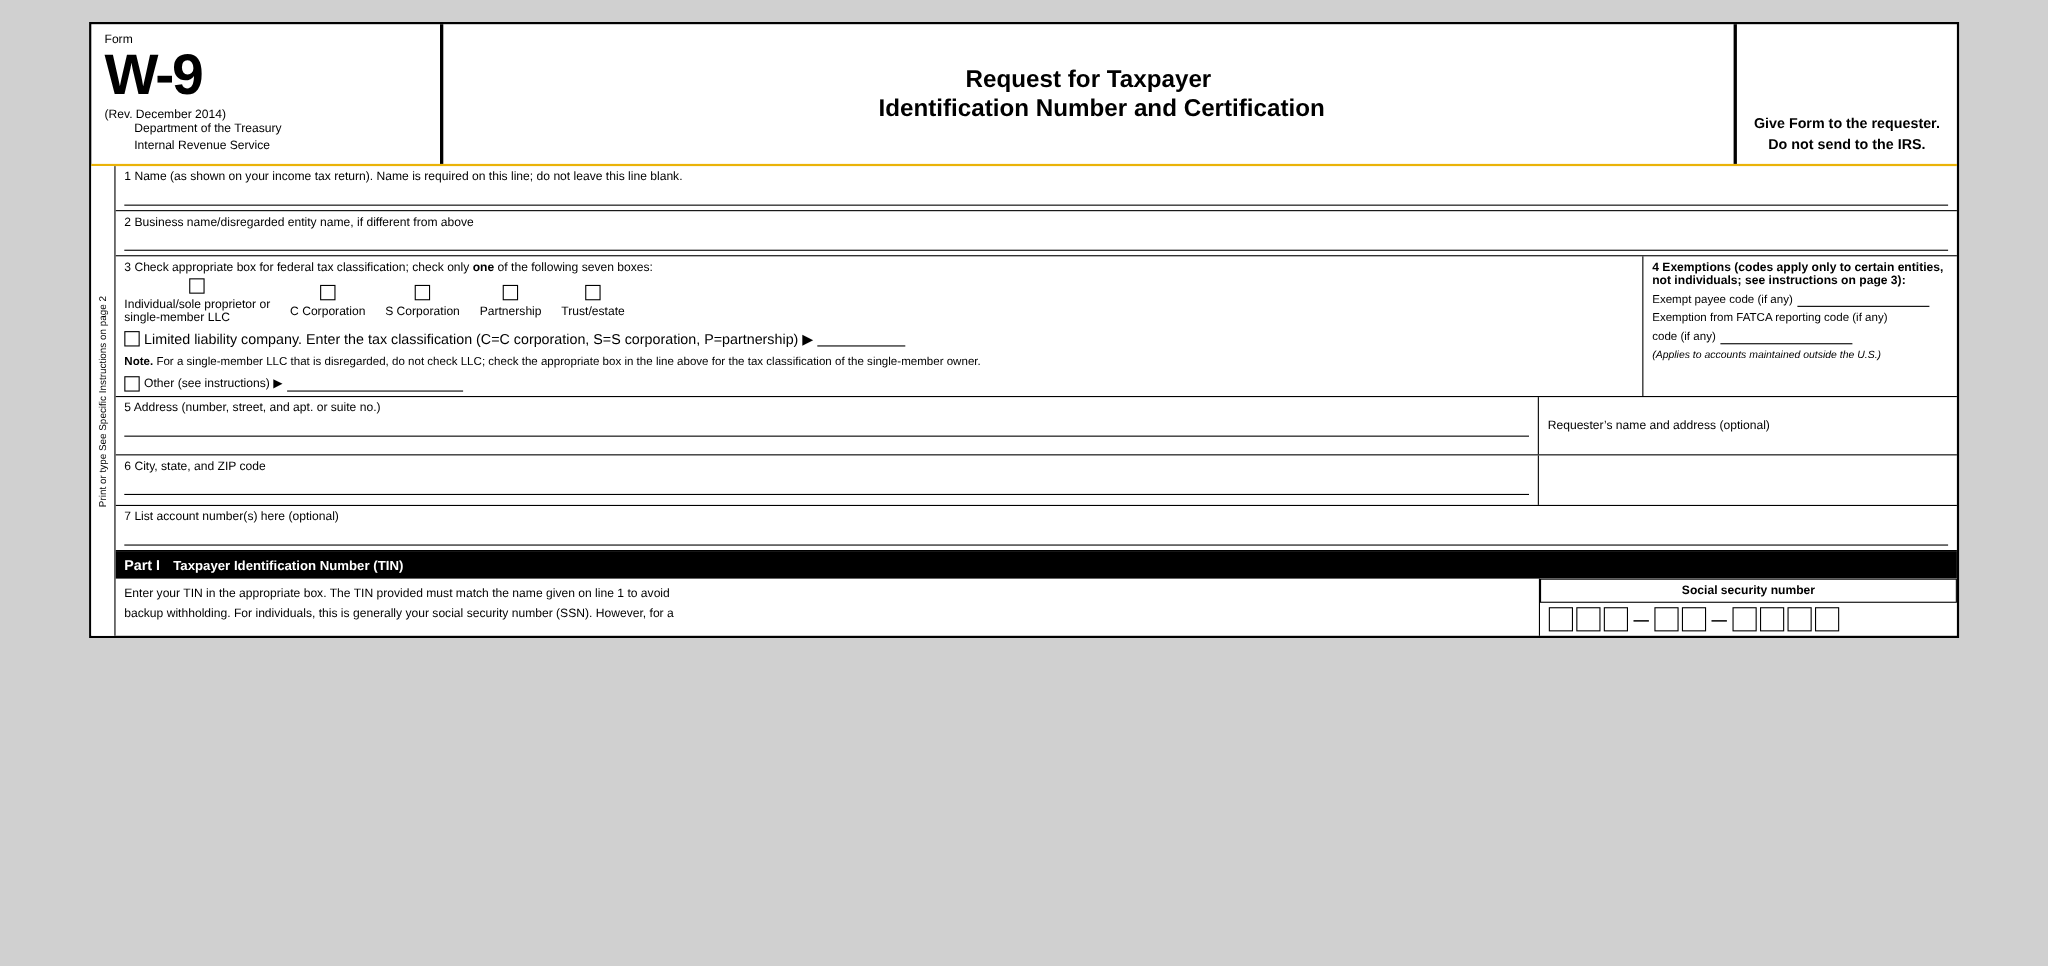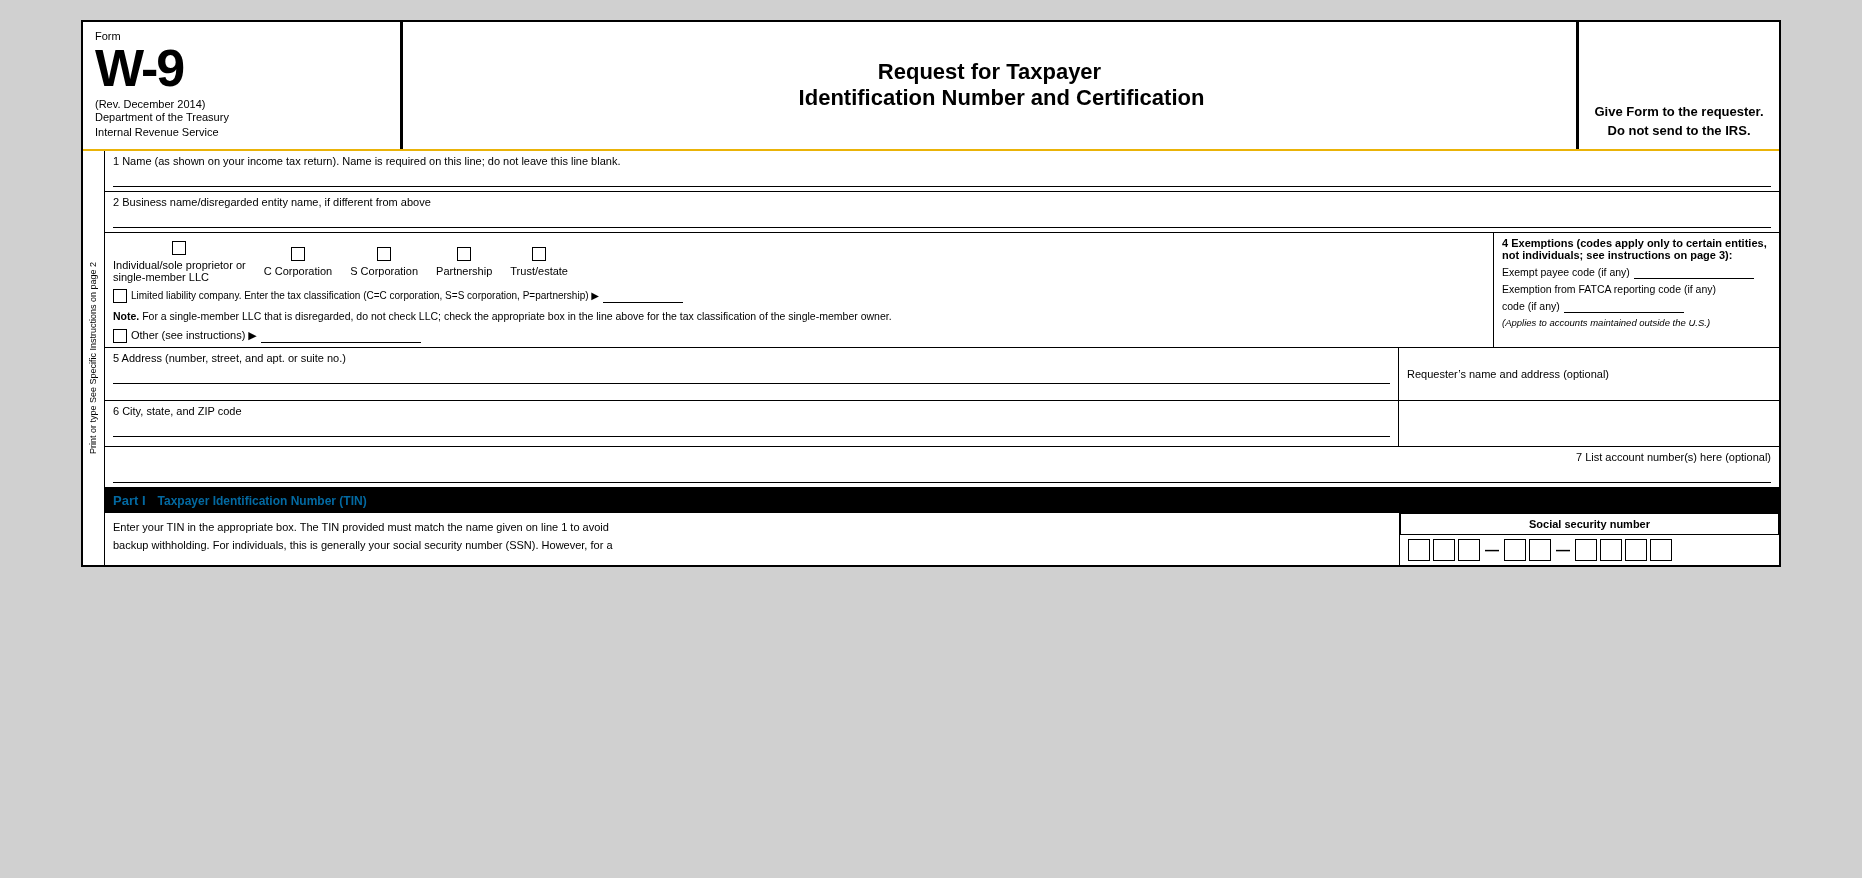--- a/index.html
+++ b/index.html
@@ -53,20 +53,21 @@
     }
 
     .form-rev {
       font-size: 11px;
       margin-top: 4px;
     }
 
     .form-dept {
       font-size: 11px;
       line-height: 1.4;
+      margin-left: 27px;
     }
 
     .header-center {
       flex: 1;
       display: flex;
       align-items: center;
       justify-content: center;
       padding: 8px 20px;
       border-right: 3px solid #000;
     }
@@ -189,21 +190,21 @@
       border: 1.5px solid #000;
       display: inline-block;
       flex-shrink: 0;
     }
 
     .llc-row {
       display: flex;
       align-items: center;
       gap: 4px;
       margin-top: 6px;
-      font-size: 10px;
+      font-size: 13px;
     }
 
     .llc-line {
       display: inline-block;
       width: 80px;
       border-bottom: 1px solid #000;
       height: 14px;
     }
 
     .note-text {
@@ -272,30 +273,29 @@
       width: 380px;
       padding: 20px 8px;
       font-size: 11px;
     }
 
     
     .account-row {
       padding: 4px 8px;
       border-bottom: 1px solid #000;
       min-height: 40px;
-      text-align: right;
     }
 
     
     .part-header {
       display: flex;
       align-items: center;
       gap: 12px;
       background: #000;
-      color: #0369a1;
+      color: #ffffff;
       padding: 5px 8px;
     }
 
     .part-label {
       font-size: 13px;
       font-weight: bold;
       white-space: nowrap;
     }
 
     .part-title {
@@ -389,20 +389,25 @@
         <span class="field-input-line"></span>
       </div>
 
       <div class="form-row">
         <div class="form-row-label">2  Business name/disregarded entity name, if different from above</div>
         <span class="field-input-line"></span>
       </div>
 
       <div class="row3-container">
         <div class="row3-left">
+          <div class="form-row-label">
+            <span>3  Check appropriate box for federal tax classification; check only</span>
+            <strong>one</strong>
+            <span>of the following seven boxes:</span>
+          </div>
           <div class="checkboxes-row">
             <div class="checkbox-item">
               <span class="checkbox-box"></span>
               <span>Individual/sole proprietor or<br>single-member LLC</span>
             </div>
             <div class="checkbox-item">
               <span class="checkbox-box"></span>
               <span>C Corporation</span>
             </div>
             <div class="checkbox-item">

